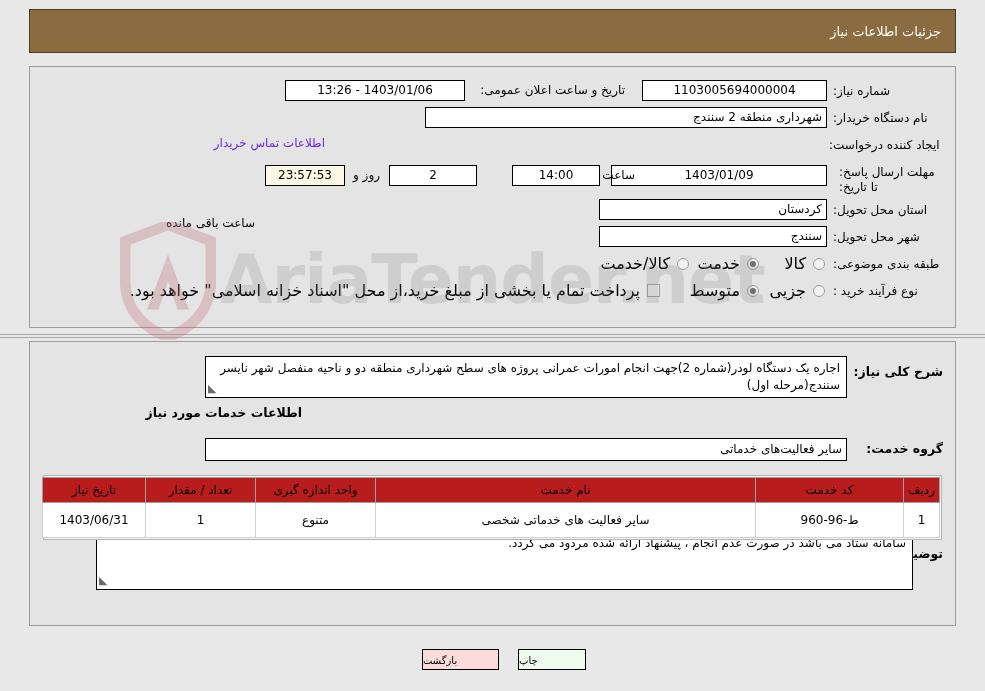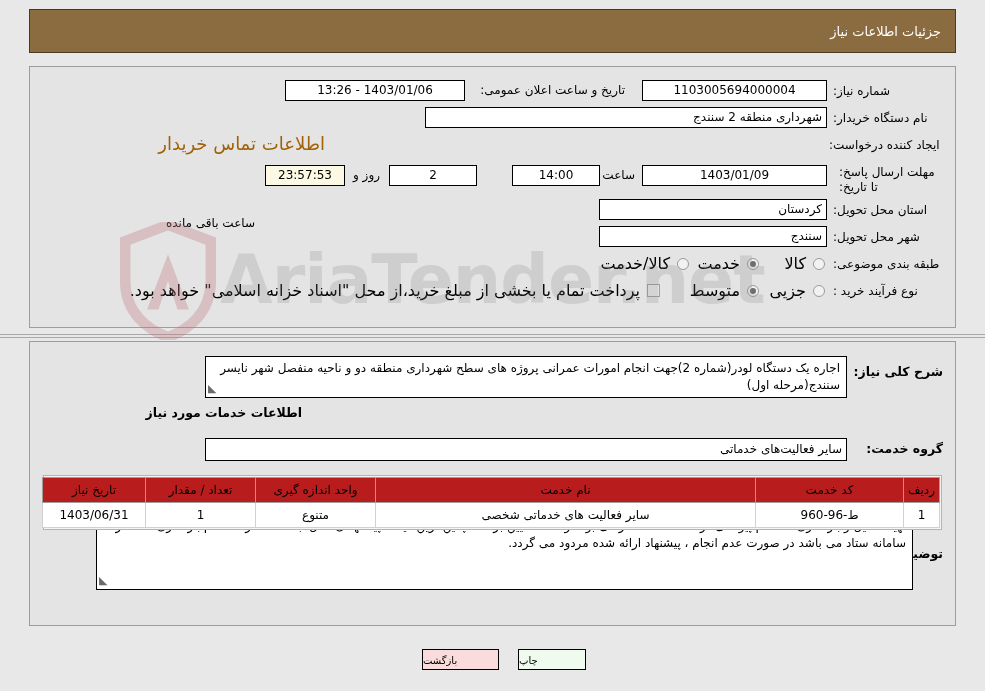--- a/index.html
+++ b/index.html
@@ -103,22 +103,22 @@
 
   .inline-lbl {
     position: absolute;
     font-size: 12px;
     white-space: nowrap;
     line-height: 21px;
   }
 
   .link {
     position: absolute;
-    color: #a16207;
-    font-size: 18px;
+    color: #6d28d9;
+    font-size: 12px;
     line-height: 21px;
     white-space: nowrap;
     cursor: pointer;
   }
 
   
   .radio-dot {
     position: absolute;
     width: 12px; height: 12px;
     border-radius: 50%;
@@ -209,21 +209,21 @@
     background: #b91c1c;
     border: 1px solid #9e9e9e;
     height: 25px;
     font-weight: normal;
     color: #000;
     text-align: center;
   }
   table.grid td {
     background: #ffffff;
     border: 1px solid #d0d0d0;
-    height: 25px;
+    height: 35px;
     text-align: center;
     color: #000;
   }
 
   
   .btn {
     position: absolute;
     height: 21px;
     line-height: 21px;
     border: 1px solid #000000;
@@ -252,21 +252,21 @@
     <div class="inline-lbl" style="right:330px; top:13px;">تاریخ و ساعت اعلان عمومی:</div>
     <div class="fld" style="right:490px; top:13px; width:180px;">1403/01/06 - 13:26</div>
 
     <div class="lbl" style="right:12px; top:44px; width:110px;">نام دستگاه خریدار:</div>
     <div class="fld right" style="right:128px; top:40px; width:402px;">شهرداری منطقه 2 سنندج</div>
 
     <div class="lbl" style="right:12px; top:71px; width:114px;">ایجاد کننده درخواست:</div>
     <div class="link" style="right:630px; top:66px;">اطلاعات تماس خریدار</div>
 
     <div class="lbl wrap" style="right:12px; top:98px;">مهلت ارسال پاسخ: تا تاریخ:</div>
-    <div class="fld" style="right:128px; top:98px; width:185px;">1403/01/09</div>
+    <div class="fld" style="right:128px; top:98px; width:216px;">1403/01/09</div>
     <div class="inline-lbl" style="right:320px; top:98px;">ساعت</div>
     <div class="fld" style="right:355px; top:98px; width:88px;">14:00</div>
     <div class="fld" style="right:478px; top:98px; width:88px;">2</div>
     <div class="inline-lbl" style="right:575px; top:98px;">روز و</div>
     <div class="fld yellow" style="right:610px; top:98px; width:80px;">23:57:53</div>
     <div class="inline-lbl" style="right:700px; top:98px;margin-top:48px;">ساعت باقی مانده</div>
 
     <div class="lbl" style="right:12px; top:136px; width:110px;">استان محل تحویل:</div>
     <div class="fld right" style="right:128px; top:132px; width:228px;">کردستان</div>
 

